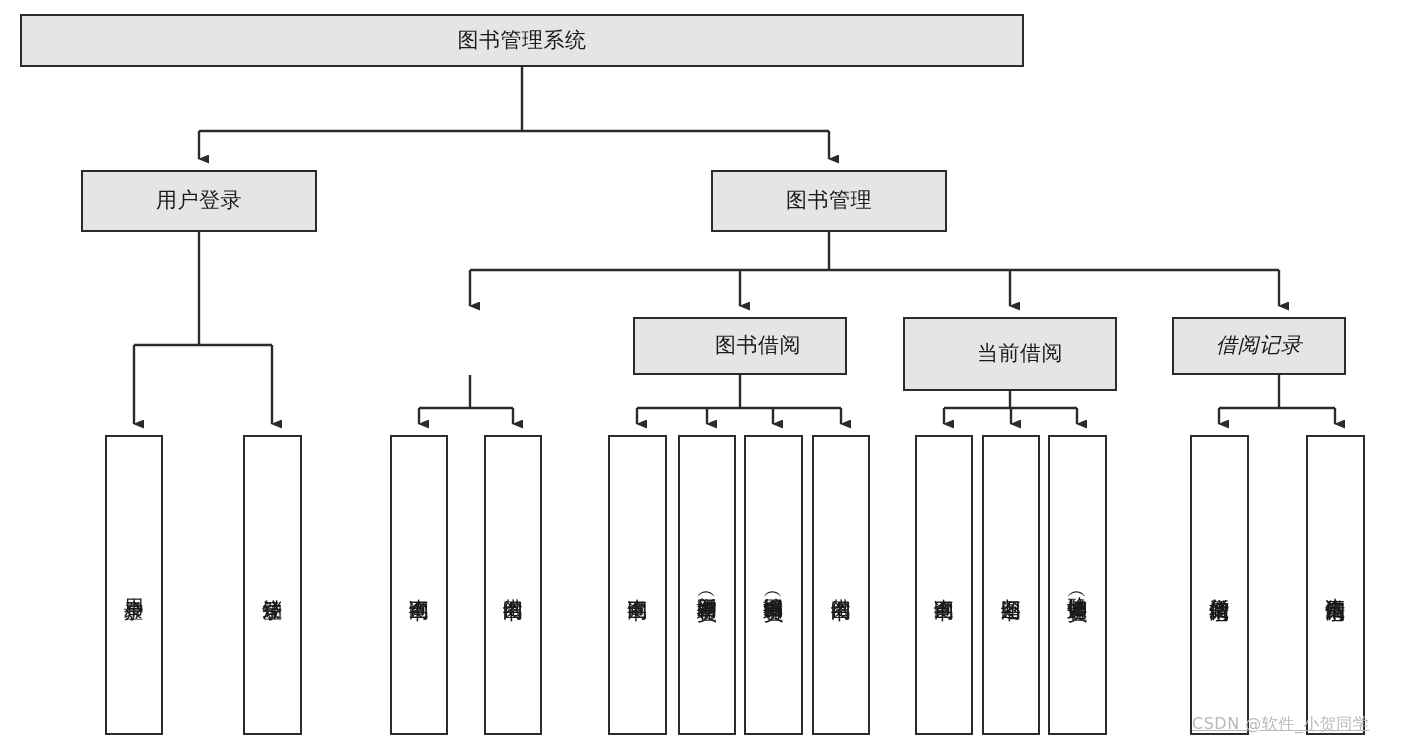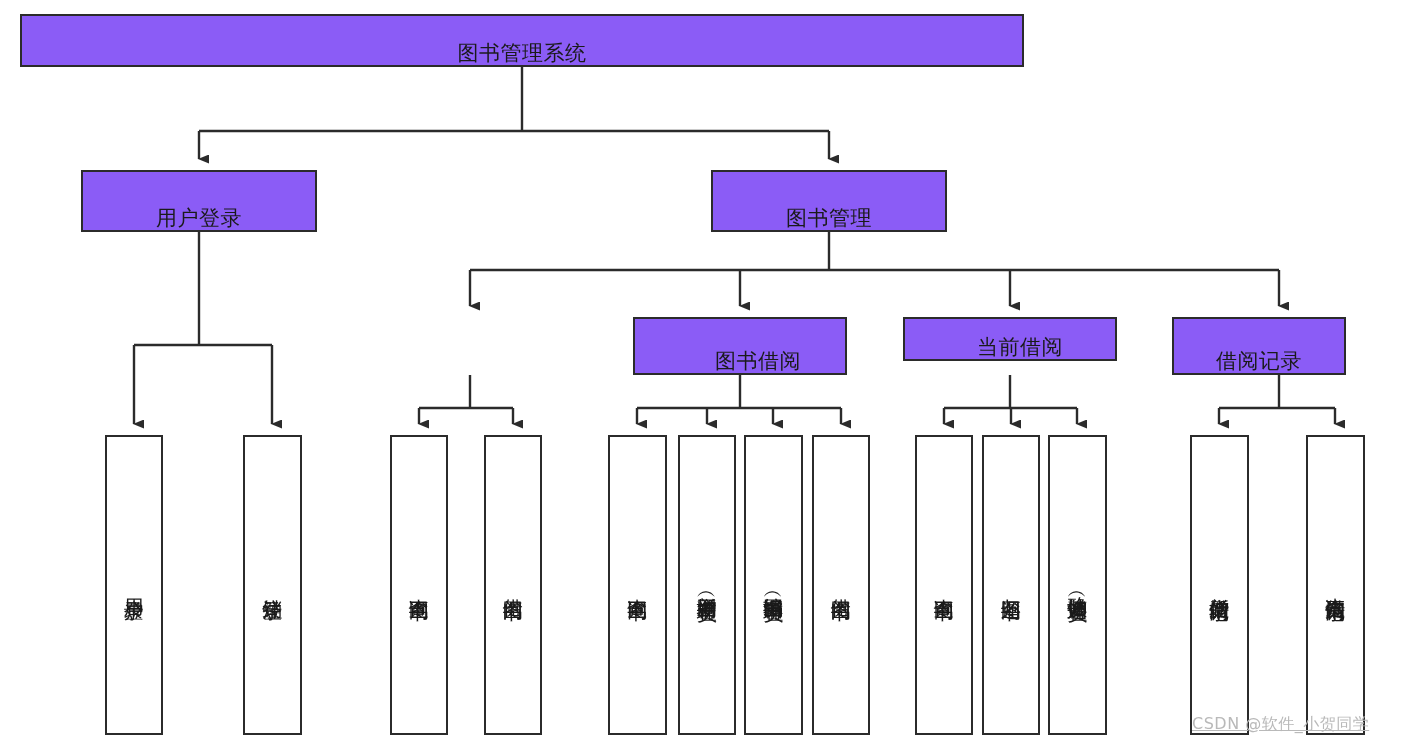--- a/index.html
+++ b/index.html
@@ -23,23 +23,23 @@
     position: absolute;
     left: 0;
     top: 0;
     width: 1405px;
     height: 747px;
   }
   .node-box {
     position: absolute;
     box-sizing: border-box;
     border: 2px solid #2b2b2b;
-    background: #8b5cf6;
+    background: #e5e5e5;
     display: flex;
-    align-items: flex-end;
+    align-items: center;
     justify-content: center;
     color: #1a1a1a;
   }
   .node-label {
     font-size: 21px;
     line-height: 1.1;
     letter-spacing: 0.5px;
     white-space: nowrap;
     color: #1a1a1a;
   }
@@ -128,24 +128,24 @@
   <div class="node-box" id="node-l2-0" style="left: 81px; top: 170px; width: 236px; height: 62px;">
     <span class="node-label">用户登录</span>
   </div>
   <div class="node-box" id="node-l2-1" style="left: 711px; top: 170px; width: 236px; height: 62px;">
     <span class="node-label">图书管理</span>
   </div>
 
   <div class="node-box" id="node-l3-1" style="left: 633px; top: 317px; width: 214px; height: 58px; padding-left: 36px;">
     <span class="node-label">图书借阅</span>
   </div>
-  <div class="node-box" id="node-l3-2" style="left: 903px; top: 317px; width: 214px; height: 44px; padding-left: 20px;">
+  <div class="node-box" id="node-l3-2" style="left: 903px; top: 317px; width: 214px; height: 74px; padding-left: 20px;">
     <span class="node-label">当前借阅</span>
   </div>
-  <div class="node-box" id="node-l3-3" style="left: 1172px; top: 317px; width: 174px; height: 58px;">
+  <div class="node-box" id="node-l3-3" style="left: 1172px; top: 317px; width: 174px; height: 58px; font-style: italic;">
     <span class="node-label">借阅记录</span>
   </div>
 
   <div class="leaf-box" id="leaf-0" style="left: 105px; top: 435px; width: 58px; height: 300px;">
     <span class="leaf-label">用户登录</span>
   </div>
   <div class="leaf-box" id="leaf-1" style="left: 243px; top: 435px; width: 59px; height: 300px;">
     <span class="leaf-label">注销登录</span>
   </div>
   <div class="leaf-box" id="leaf-2" style="left: 390px; top: 435px; width: 58px; height: 300px;">

